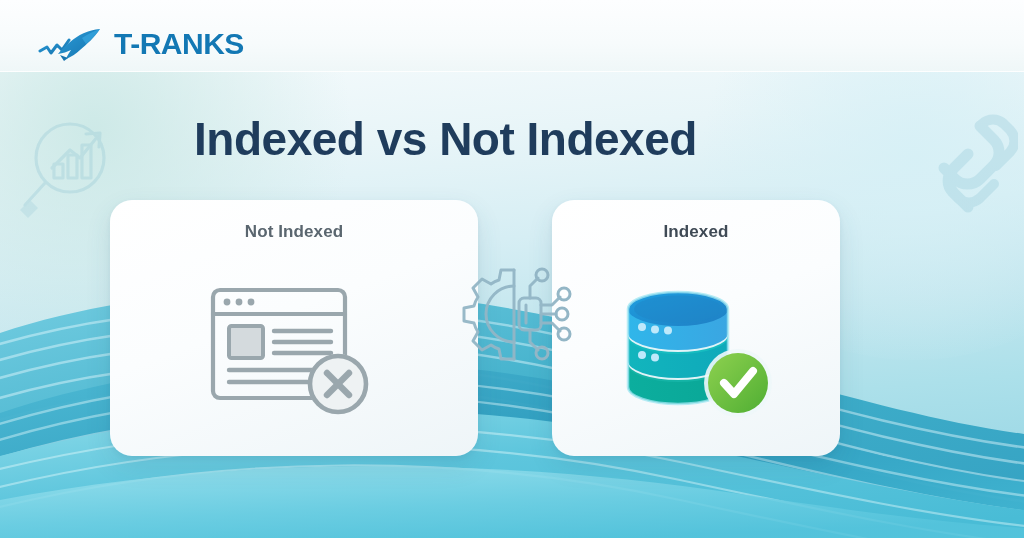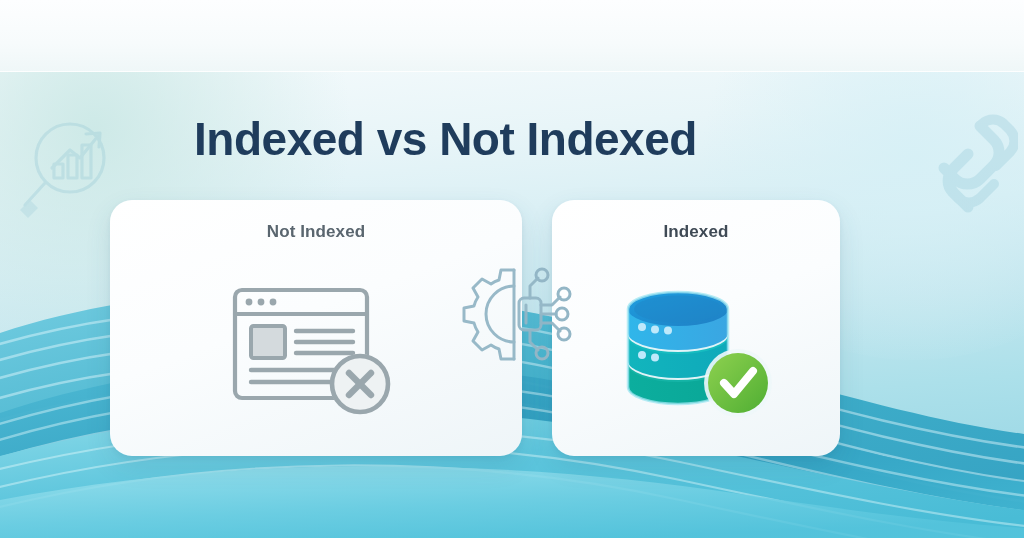--- a/index.html
+++ b/index.html
@@ -93,21 +93,21 @@
   
   .card {
     position:absolute;
     top:200px;
     height:256px;
     border-radius:22px;
     background: linear-gradient(160deg, #ffffff 0%, #fbfdfe 45%, #eef5f8 100%);
     box-shadow: 0 10px 26px rgba(40,90,115,.12), 0 2px 5px rgba(40,90,115,.07);
     z-index:10;
   }
-  #card-left  { left:110px;  width:412px; }
+  #card-left  { left:110px;  width:368px; }
   #card-right { left:552px;  width:288px; }
 
   .card-label {
     position:absolute; left:0; top:22px; width:100%;
     text-align:center;
     font-size:17px;
     font-weight:bold;
     color:#3f4a55;
     letter-spacing:.1px;
   }
@@ -214,20 +214,38 @@
       <path d="M38,46 L24,60 a18,18 0 0 0 0,25 L38,99"></path>
     </g>
     <g fill="none" stroke="#8ec6d6" stroke-width="10" stroke-linecap="round">
       <path d="M52,16 a16,16 0 0 1 22,0 l6,6 a16,16 0 0 1 0,22 l-14,14"></path>
       <path d="M36,48 l-14,14 a16,16 0 0 0 0,22 l6,6 a16,16 0 0 0 22,0 l14,-14"></path>
     </g>
   </svg>
 
   <div id="header-band"></div>
 
+  <div id="logo">
+    <svg class="mark" viewBox="0 0 72 36">
+      <defs>
+        <linearGradient id="lg" x1="0" y1="0" x2="1" y2="1">
+          <stop offset="0" stop-color="#2a9bd8"></stop>
+          <stop offset="1" stop-color="#1673ad"></stop>
+        </linearGradient>
+      </defs>
+
+      <path d="M2,25 L9,21 L13,27 L19,19 L24,24 L31,14" fill="none" stroke="url(#lg)" stroke-width="3" stroke-linecap="round" stroke-linejoin="round"></path>
+
+      <path d="M62,3 C50,4 40,9 32,16 C27,20 23,24 20,28 C25,27 29,26 33,24
+               C31,27 29,30 28,33 C33,31 38,28 42,24 C49,18 56,12 62,3 Z" fill="url(#lg)"></path>
+      <path d="M44,12 C50,8 56,5 62,3 C58,9 53,14 48,18 Z" fill="#3aabe4" opacity=".65"></path>
+      <path d="M22,29 L30,32 L26,35 Z" fill="#1673ad"></path>
+    </svg>
+    <span class="wordmark">T-RANKS</span>
+  </div>
 
   <h1 id="title">Indexed vs Not Indexed</h1>
 
   <div id="card-left" class="card">
     <div class="card-label">Not Indexed</div>
     <div class="card-art">
       <svg width="176" height="144" viewBox="0 0 176 144">
         <g fill="none" stroke="#9aa7ad" stroke-width="4.2" stroke-linecap="round" stroke-linejoin="round">
 
           <rect x="7" y="10" width="132" height="108" rx="7"></rect>

